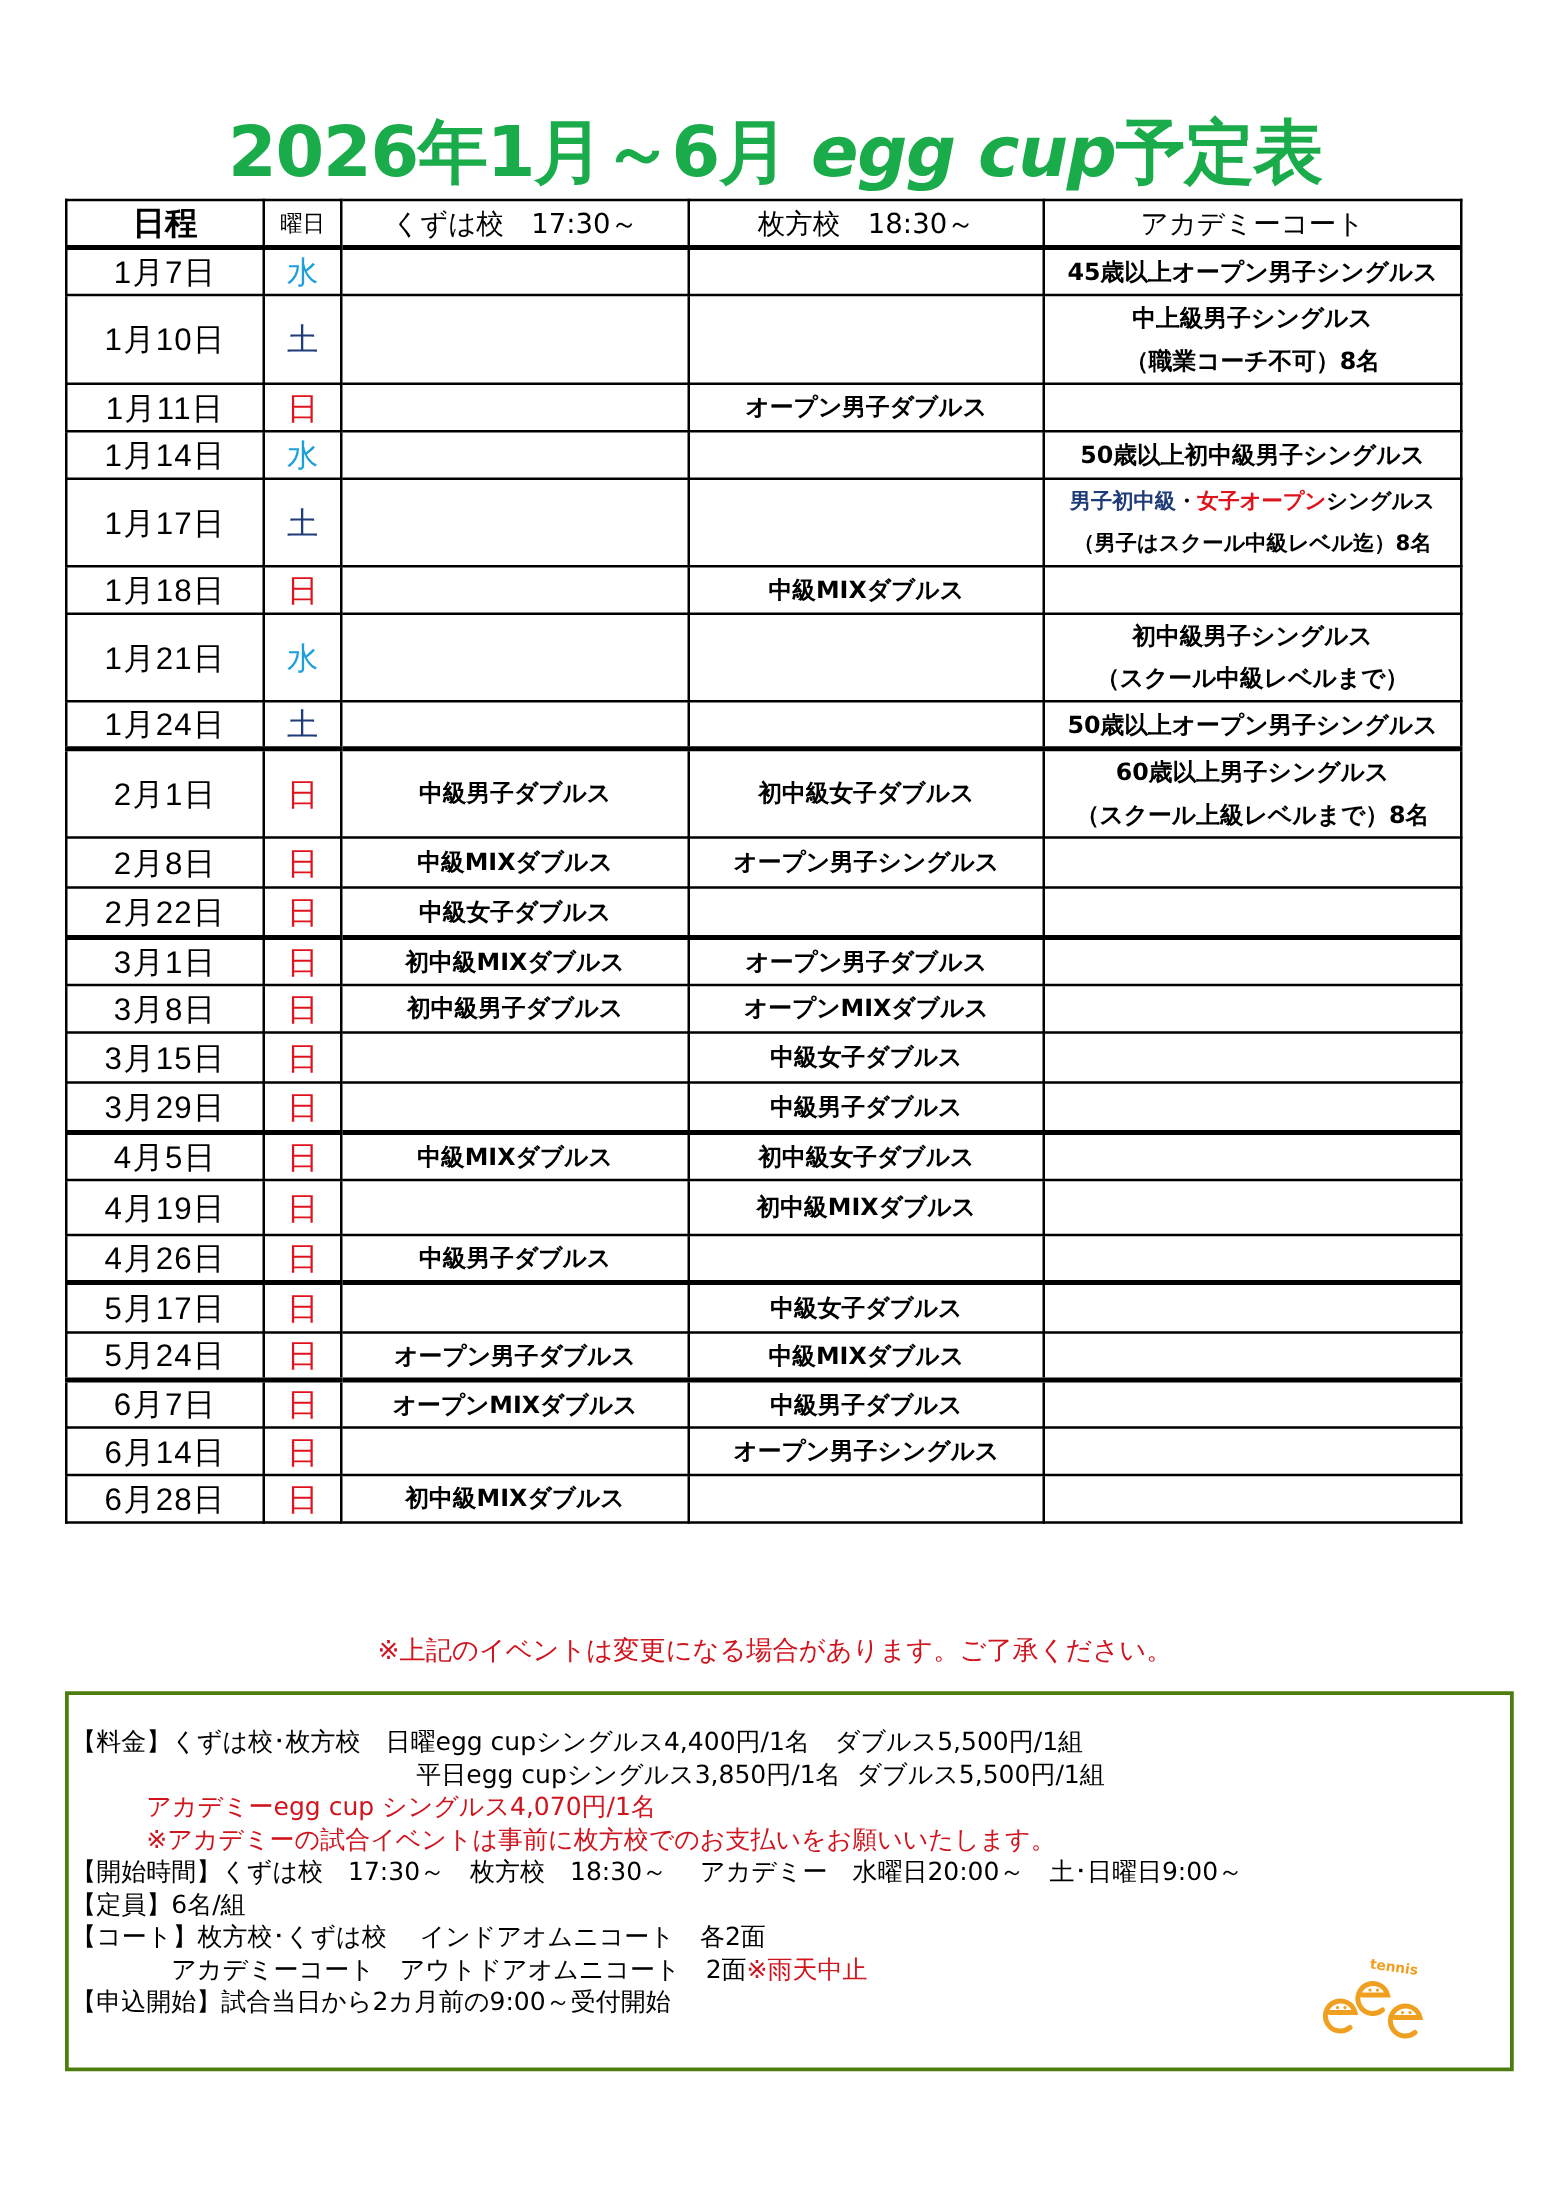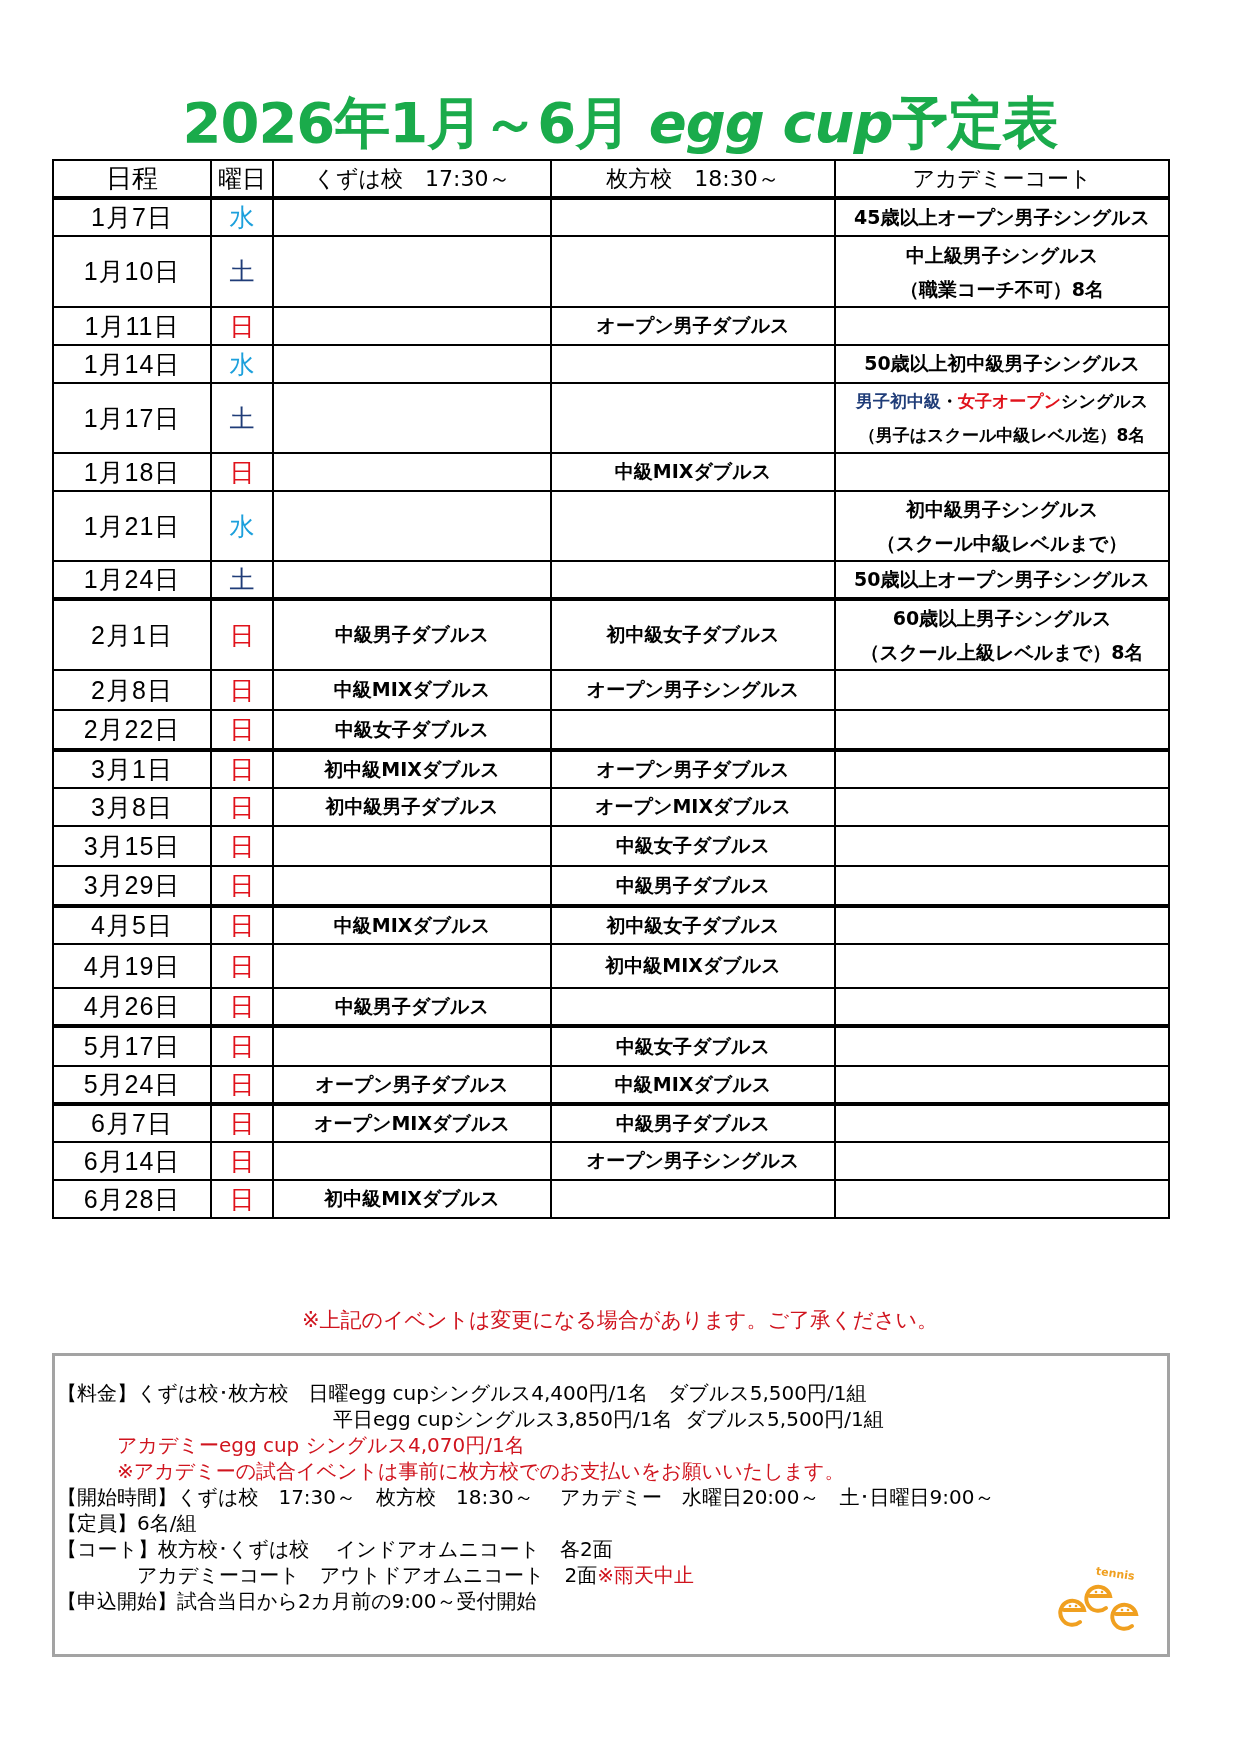--- a/index.html
+++ b/index.html
@@ -7,38 +7,38 @@
          font-family: "DejaVu Sans", "Liberation Sans", sans-serif; color: #000; }
   .title { position: absolute; left: 0; width: 1240px; top: 88px; text-align: center;
            font-family: "DejaVu Sans", sans-serif; font-weight: bold; font-size: 56px;
            color: #1aab4b; letter-spacing: -1px; line-height: 70px; font-style: normal; }
   .title .en { font-style: italic; }
   table.sched { position: absolute; left: 52px; top: 159px; width: 1116px;
                 border-collapse: collapse; table-layout: fixed; }
   table.sched td, table.sched th { border: 2px solid #000; text-align: center; vertical-align: middle;
                 padding: 0; overflow: hidden; white-space: nowrap; }
   table.sched th { font-weight: normal; font-size: 22px; height: 35px; }
-  table.sched th.date-h { font-weight: normal; font-size: 26px; }
-  table.sched th.dow-h { font-size: 24px; }
+  table.sched th.date-h { font-weight: bold; font-size: 26px; }
+  table.sched th.dow-h { font-size: 18px; }
   table.sched tr.month-start td { border-top-width: 4px; }
   table.sched thead tr th { border-bottom-width: 4px; }
   td.date { font-size: 25px; font-family: "Liberation Sans", sans-serif; letter-spacing: 1px; }
   td.dow { font-size: 25px; }
   td.ev { font-size: 19px; font-weight: bold; }
   td.ev .l2 { display: block; line-height: 34px; }
   td.ev.multi { line-height: 34px; }
   .c-wed { color: #1ca0dc; }
   .c-sat { color: #1f3c78; }
   .c-sun { color: #e0121b; }
   .c-navy { color: #1f3c78; }
   .c-red { color: #e0121b; }
   .notice { position: absolute; top: 1306px; left: 0; width: 1240px; text-align: center;
             color: #d0141e; font-size: 21px; }
   .info { position: absolute; left: 52px; top: 1353px; width: 1112px; height: 298px;
-          border: 3px solid #a3a3a3; }
+          border: 3px solid #4d7c0f; padding-left: 41px; }
   .info .line { position: absolute; left: 0; font-size: 20px; white-space: pre; line-height: 26px; }
   .red { color: #d0141e; }
   .logo { position: absolute; left: 1058px; top: 1562px; width: 90px; height: 72px; }
 </style>
 </head>
 <body>
 
 <div class="title">
   <span>2026年1月～6月</span>
   <span class="en">egg cup</span><span>予定表</span>

